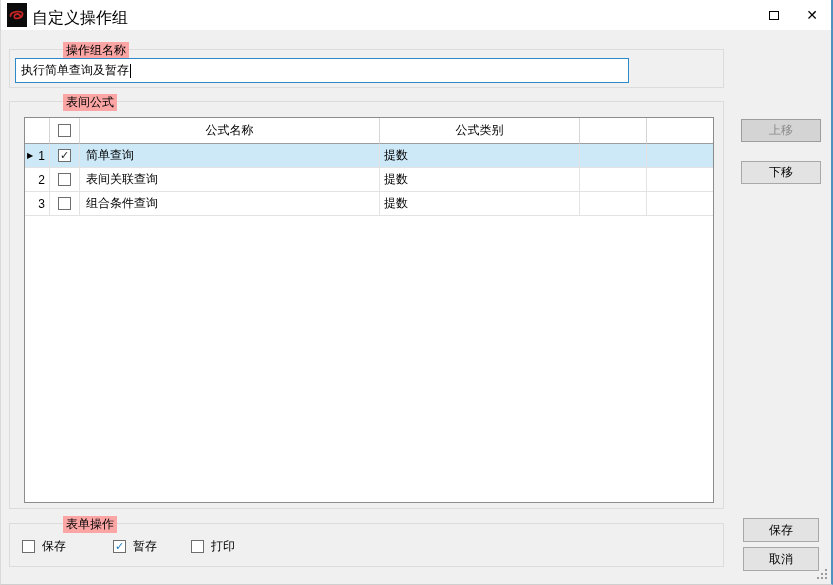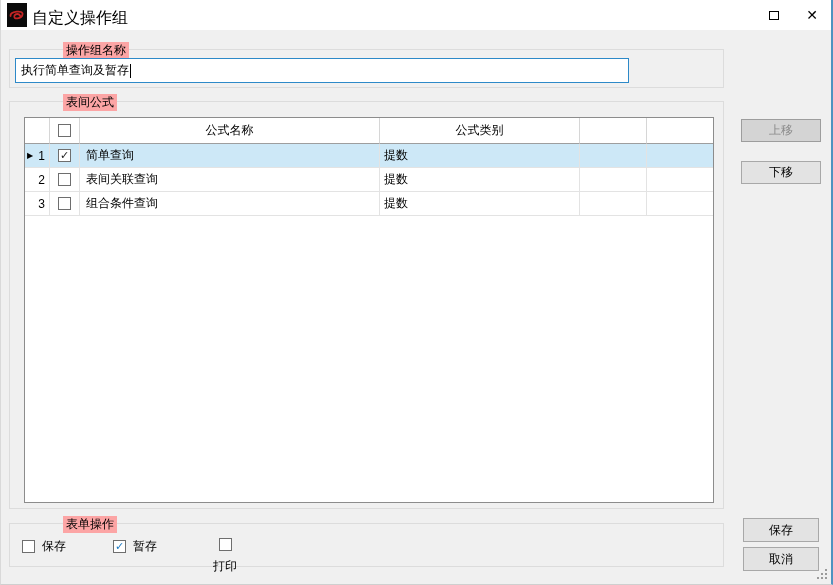--- a/index.html
+++ b/index.html
@@ -178,21 +178,21 @@
   <div class="cb-item" style="left:21px;">
     <span class="cb"></span>
     <span>保存</span>
   </div>
   <div class="cb-item" style="left:112px;">
     <span class="cb checked blue">
         <span class="mark">✓</span>
       </span>
     <span>暂存</span>
   </div>
-  <div class="cb-item" style="left:212px;flex-direction:column;">
+  <div class="cb-item" style="left:190px;">
     <span class="cb"></span>
     <span>打印</span>
   </div>
 
   <div class="push-btn" id="btn-save">保存</div>
   <div class="push-btn" id="btn-cancel">取消</div>
 
   <div class="size-grip">
     <i></i>
       <i></i>

